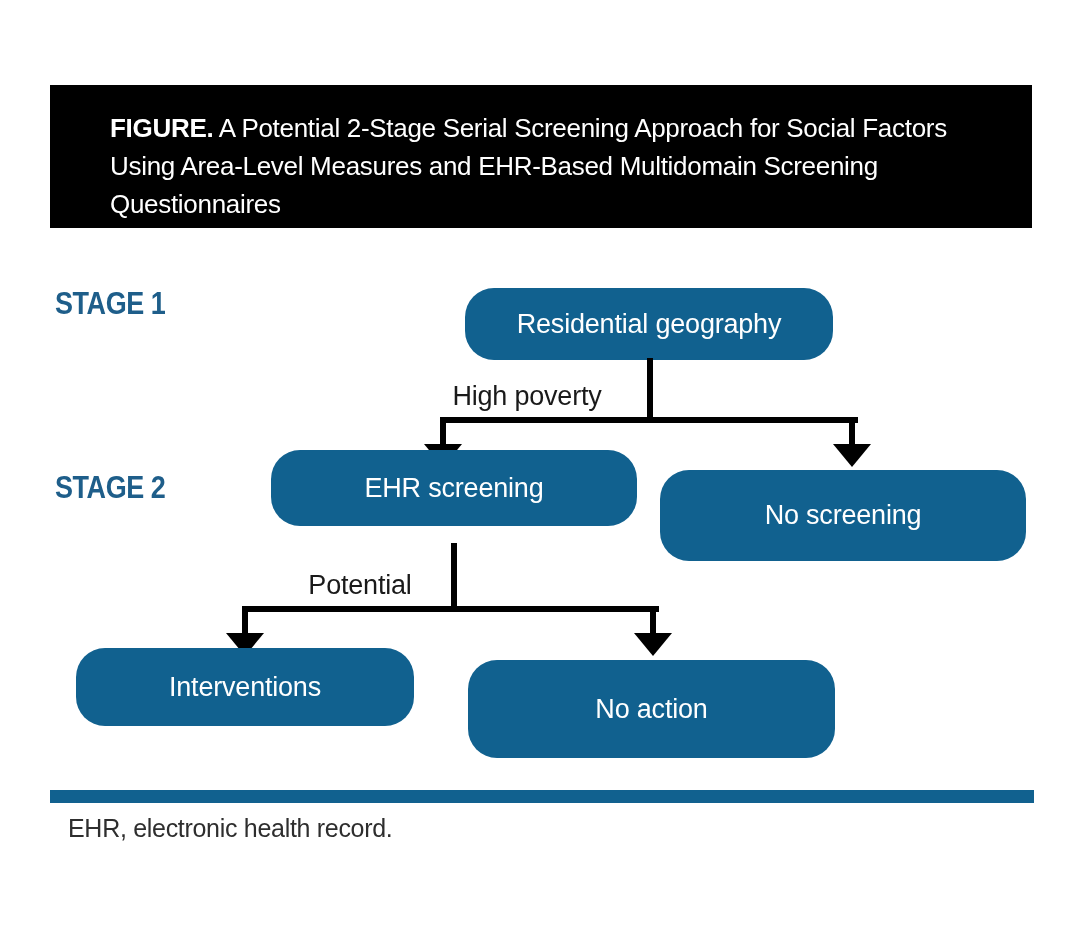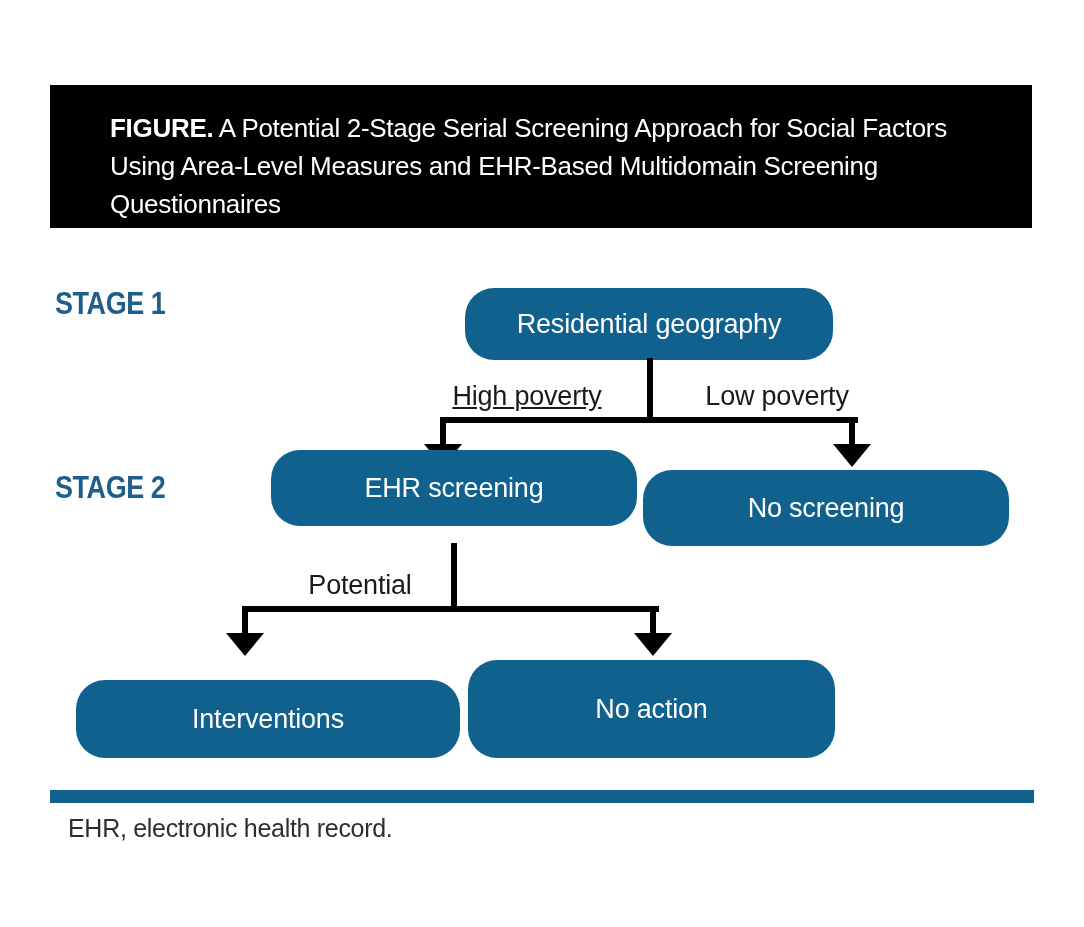--- a/index.html
+++ b/index.html
@@ -51,22 +51,22 @@
     border-radius: 29px;
     display: flex;
     align-items: center;
     justify-content: center;
     font-size: 27px;
     letter-spacing: -0.2px;
     text-align: center;
   }
   .node-residential   { left: 465px; top: 288px; width: 368px; height: 72px; }
   .node-ehr-screening { left: 271px; top: 450px; width: 366px; height: 76px; }
-  .node-no-screening  { left: 643px; top: 470px; width: 366px; height: 76px; }
-  .node-interventions { left:  76px; top: 680px; width: 384px; height: 78px; }
+  .node-no-screening  { left: 660px; top: 470px; width: 366px; height: 91px; }
+  .node-interventions { left:  76px; top: 648px; width: 338px; height: 78px; }
   .node-no-action     { left: 468px; top: 660px; width: 367px; height: 98px; }
 
   
   .line { position: absolute; background: #000000; }
   
   .b1-stem       { left: 647px; top: 358px; width: 6px;  height: 65px; }
   .b1-hbar       { left: 440px; top: 417px; width: 418px; height: 6px; }
   .b1-left-drop  { left: 440px; top: 417px; width: 6px;  height: 30px; }
   .b1-right-drop { left: 849px; top: 417px; width: 6px;  height: 30px; }
   
@@ -91,21 +91,21 @@
   
   .edge-label {
     position: absolute;
     width: 220px;
     text-align: center;
     font-size: 27px;
     color: #1a1a1a;
     letter-spacing: -0.2px;
     white-space: nowrap;
   }
-  .label-high-poverty { left: 417px; top: 381px; text-decoration: underline; }
+  .label-high-poverty { left: 417px; top: 381px; }
   .label-low-poverty  { left: 667px; top: 381px; }
   .label-positive     { left: 250px; top: 570px; }
   .label-negative     { left: 447px; top: 570px; }
 
   
   .divider-rule {
     position: absolute;
     left: 50px; top: 790px;
     width: 984px; height: 13px;
     background: #11618F;
@@ -132,21 +132,20 @@
 
   <div class="node node-residential">Residential geography</div>
 
   <div class="line b1-stem"></div>
   <div class="line b1-hbar"></div>
   <div class="line b1-left-drop"></div>
   <div class="line b1-right-drop"></div>
   <div class="arrowhead b1-left-arrow"></div>
   <div class="arrowhead b1-right-arrow"></div>
   <div class="edge-label label-high-poverty">High poverty</div>
-  <div class="edge-label label-low-poverty">Low poverty</div>
 
   <div class="node node-ehr-screening">EHR screening</div>
   <div class="node node-no-screening">No screening</div>
 
   <div class="line b2-stem"></div>
   <div class="line b2-hbar"></div>
   <div class="line b2-left-drop"></div>
   <div class="line b2-right-drop"></div>
   <div class="arrowhead b2-left-arrow"></div>
   <div class="arrowhead b2-right-arrow"></div>

